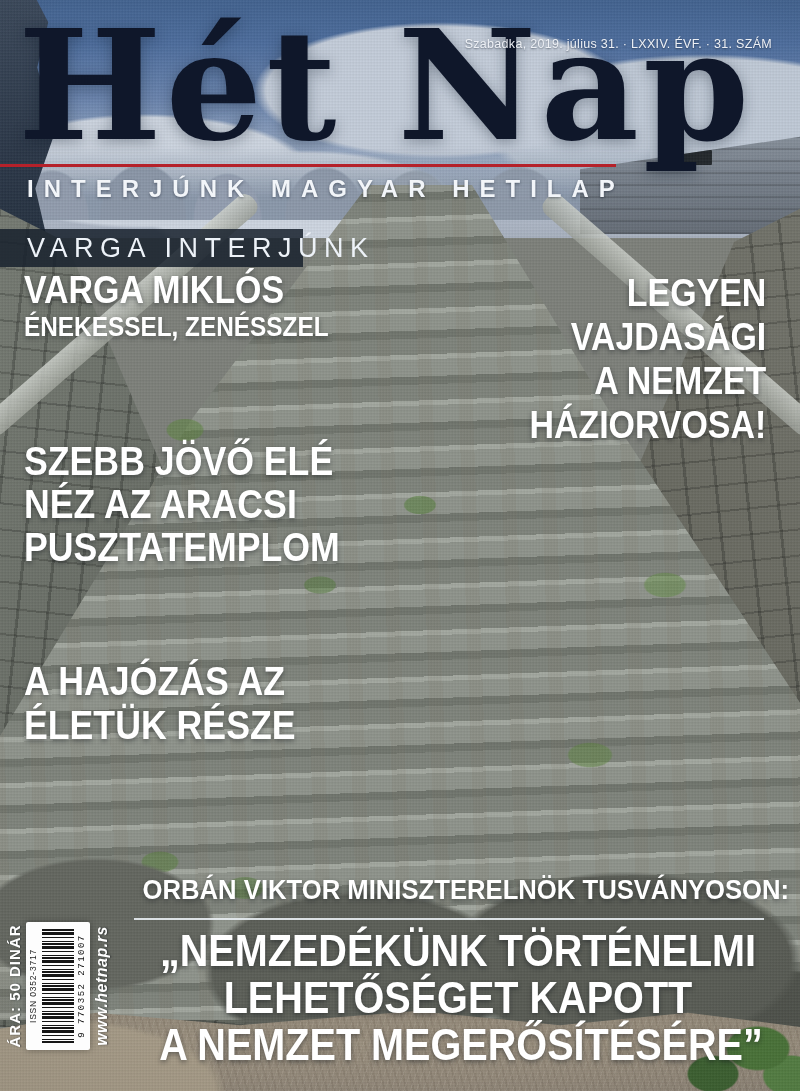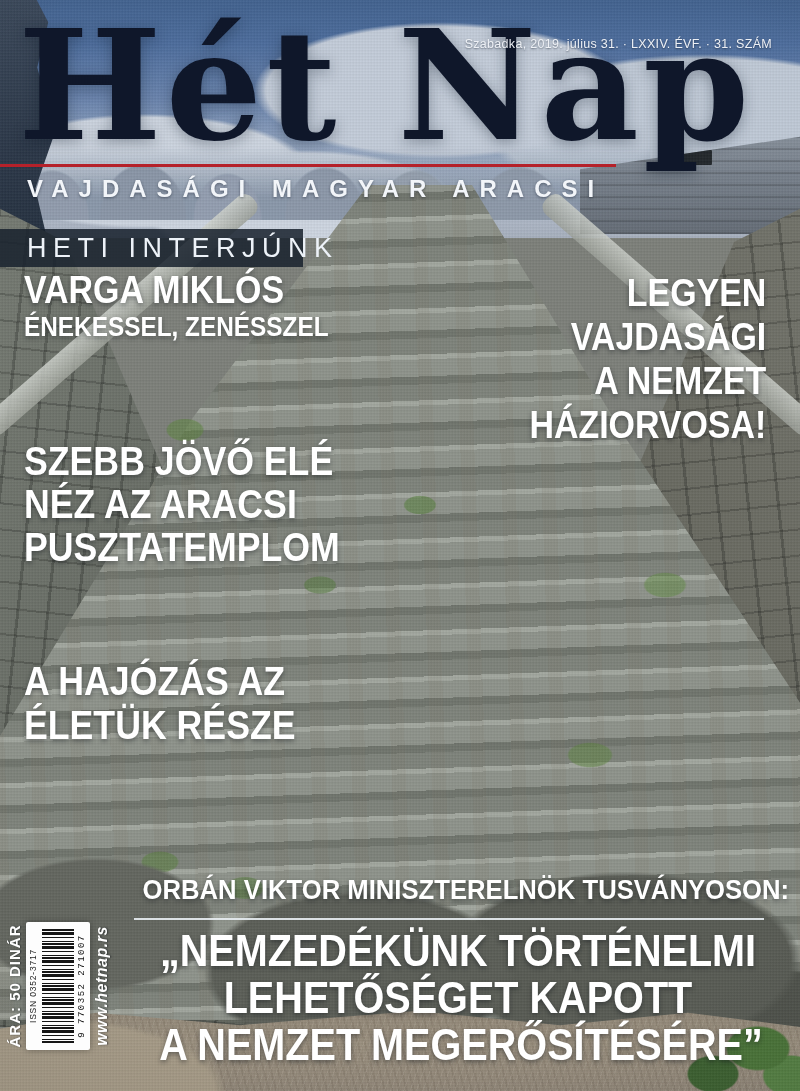--- a/index.html
+++ b/index.html
@@ -181,24 +181,24 @@
   <div class="ridge-right"></div>
   <div class="stairs"></div>
   <div class="moss"></div>
   <div class="boulders"></div>
   <div class="ground"></div>
   <div class="plant"></div>
 
   <div class="txt issue-line">Szabadka, 2019. július 31. · LXXIV. ÉVF. · 31. SZÁM</div>
   <div class="txt masthead">Hét Nap</div>
   <div class="red-rule"></div>
-  <div class="txt tagline">VAJDASÁGI MAGYAR ARACSI</div>
+  <div class="txt tagline">INTERJÚNK MAGYAR HETILAP</div>
 
   <div class="kicker-bar"></div>
-  <div class="txt kicker-text">HETI INTERJÚNK</div>
+  <div class="txt kicker-text">VARGA INTERJÚNK</div>
   <div class="headline hl-condensed varga-title">VARGA MIKLÓS</div>
   <div class="headline hl-condensed varga-sub">ÉNEKESSEL, ZENÉSSZEL</div>
 
   <div class="headline hl-condensed right-headline">
     <div style="position:relative;">LEGYEN</div>
     <div style="position:relative;">VAJDASÁGI</div>
     <div style="position:relative;">A NEMZET</div>
     <div style="position:relative;">HÁZIORVOSA!</div>
   </div>
 

